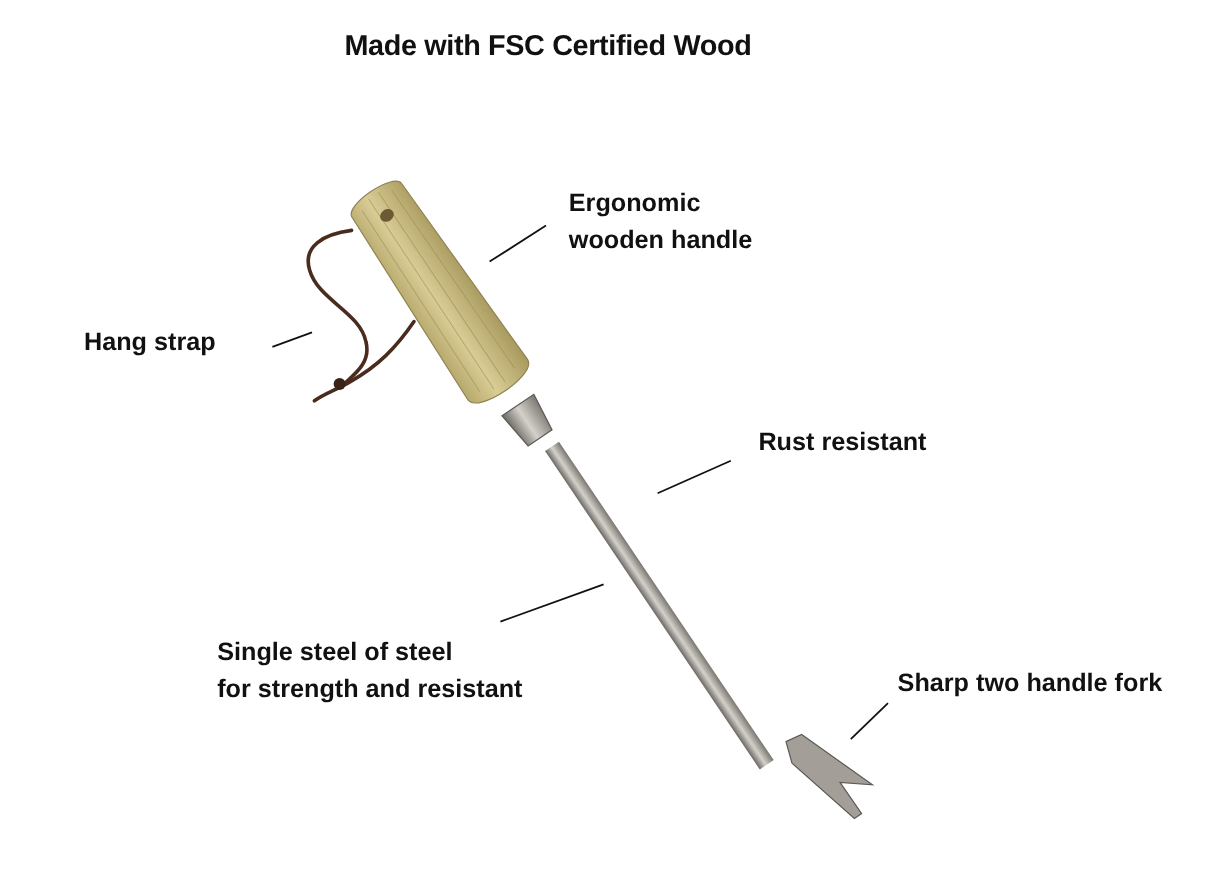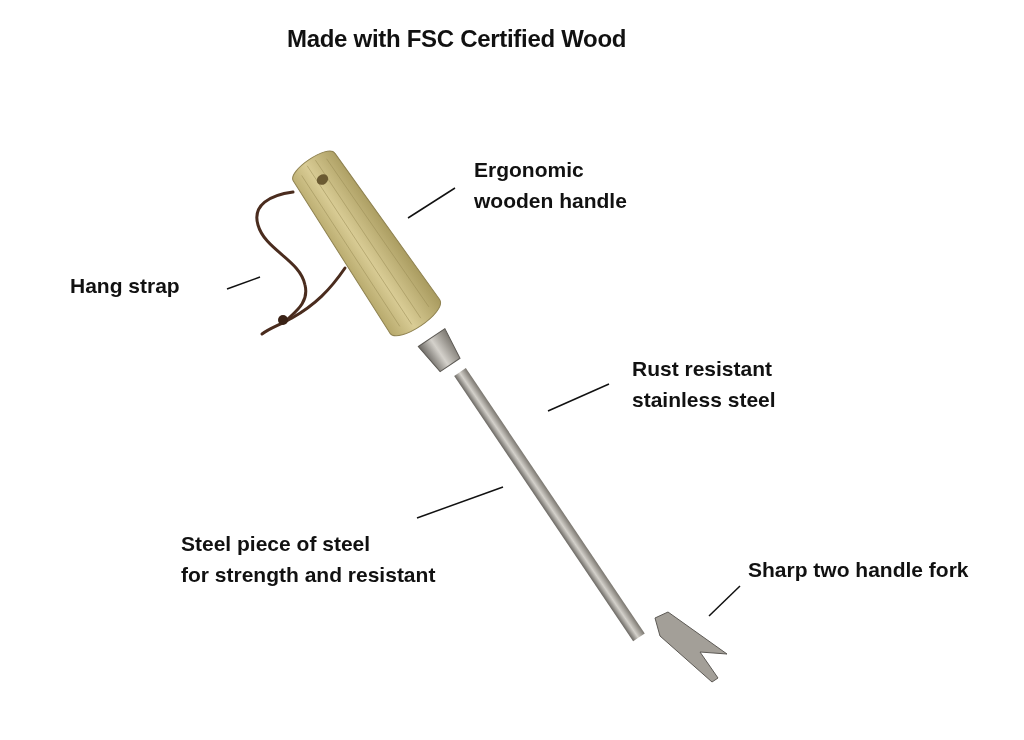--- a/index.html
+++ b/index.html
@@ -71,23 +71,22 @@
   <div>Ergonomic</div>
   <div>wooden handle</div>
 </div>
 
 <div class="lbl" style="left:70px;top:270px;text-align:center;">
   <div>Hang strap</div>
 </div>
 
 <div class="lbl" style="left:632px;top:353px;">
   <div>Rust resistant</div>
-  <div>stainless steel</div>
 </div>
 
 <div class="lbl" style="left:181px;top:528px;">
-  <div>Steel piece of steel</div>
+  <div>Single steel of steel</div>
   <div>for strength and resistant</div>
 </div>
 
 <div class="lbl" style="left:748px;top:554px;">
   <div>Sharp two handle fork</div>
 </div>
 
 </body></html>

